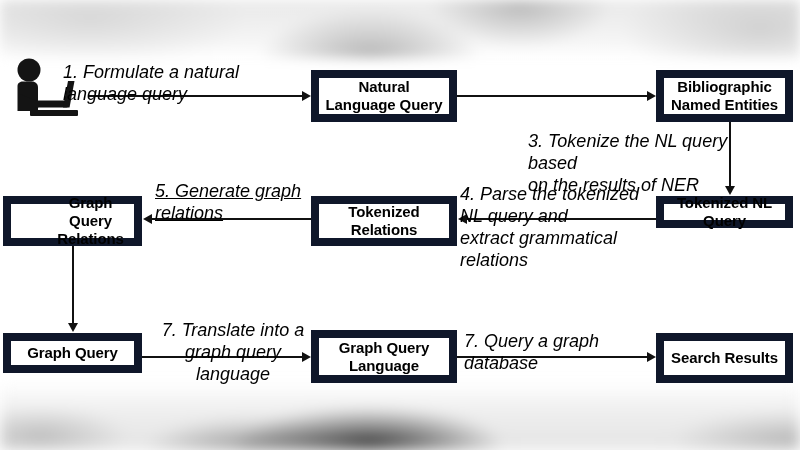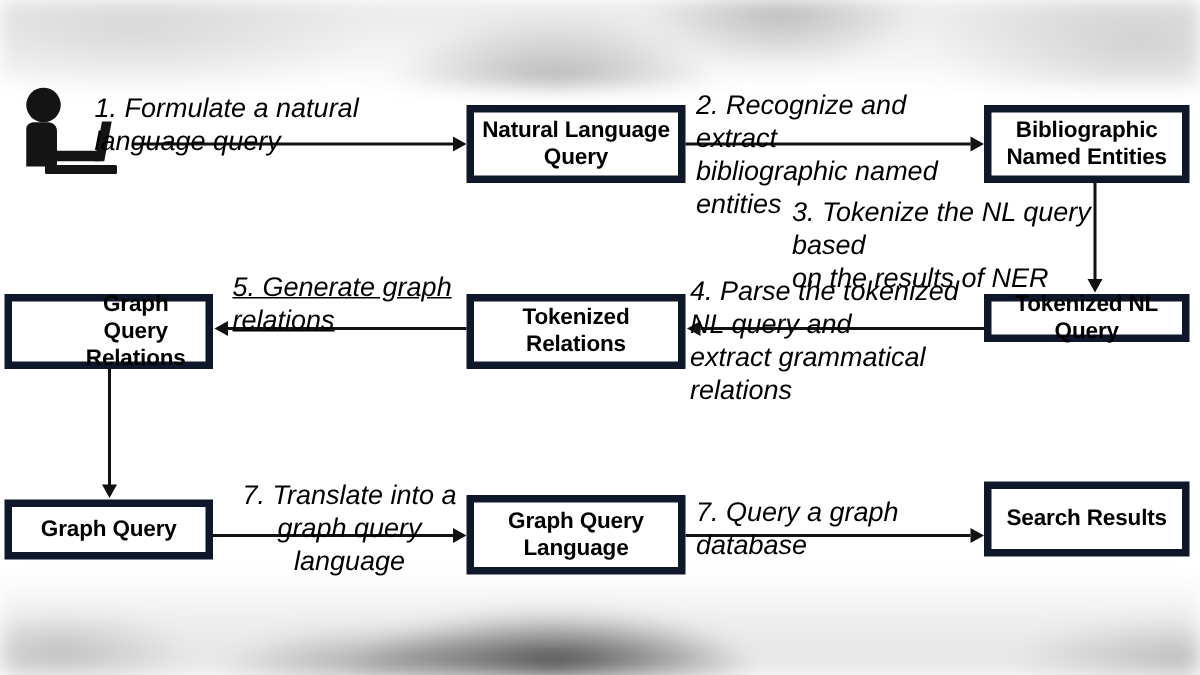--- a/index.html
+++ b/index.html
@@ -43,21 +43,21 @@
       radial-gradient(ellipse 120px 40px at 40px 52px,  rgba(140,140,140,.45), rgba(140,140,140,0) 74%),
       radial-gradient(ellipse 160px 40px at 790px 56px, rgba(130,130,130,.45), rgba(130,130,130,0) 74%),
       linear-gradient(to bottom, #ffffff 0%, #f6f6f6 18%, #ededed 48%, #e4e4e4 100%);
     filter: blur(7px);
   }
 
   
   .node {
     position: absolute;
     box-sizing: border-box;
-    border: 5px solid #0f172a;
+    border: 8px solid #0f172a;
     background: #ffffff;
     display: flex;
     align-items: center;
     justify-content: center;
     text-align: center;
     font-weight: bold;
     font-size: 15px;
     line-height: 1.18;
     color: #000000;
     letter-spacing: -0.1px;
@@ -156,32 +156,30 @@
 
   <div class="node" style="left:3px; top:333px; width:139px; height:40px;">
     <span>Graph Query</span>
   </div>
 
   <div class="node" style="left:311px; top:330px; width:146px; height:53px;">
     <span>Graph Query
 Language</span>
   </div>
 
-  <div class="node" style="left:656px; top:321px; width:137px; height:50px;">
+  <div class="node" style="left:656px; top:333px; width:137px; height:50px;">
     <span>Search Results</span>
   </div>
 
   <div class="hline" style="left:88px; top:95px; width:214px;"></div>
   <div class="arrowhead ah-right" style="left:302px; top:91px;"></div>
   <div class="edge-label" style="left:63px; top:62px; width:250px;">1. Formulate a natural language query</div>
 
   <div class="hline" style="left:457px; top:95px; width:190px;"></div>
   <div class="arrowhead ah-right" style="left:647px; top:91px;"></div>
-  <div class="edge-label" style="left:464px; top:60px; width:188px;">2. Recognize and extract
-bibliographic named entities</div>
 
   <div class="vline" style="left:729px; top:122px; width:2px; height:65px;"></div>
   <div class="arrowhead ah-down" style="left:725px; top:186px;"></div>
   <div class="edge-label" style="left:508px; top:131px; width:210px;margin-left:20px;">3. Tokenize the NL query based
 on the results of NER</div>
 
   <div class="hline" style="left:467px; top:218px; width:189px;"></div>
   <div class="arrowhead ah-left" style="left:458px; top:214px;"></div>
   <div class="edge-label" style="left:460px; top:184px; width:200px;">4. Parse the tokenized NL query and
 extract grammatical relations</div>

